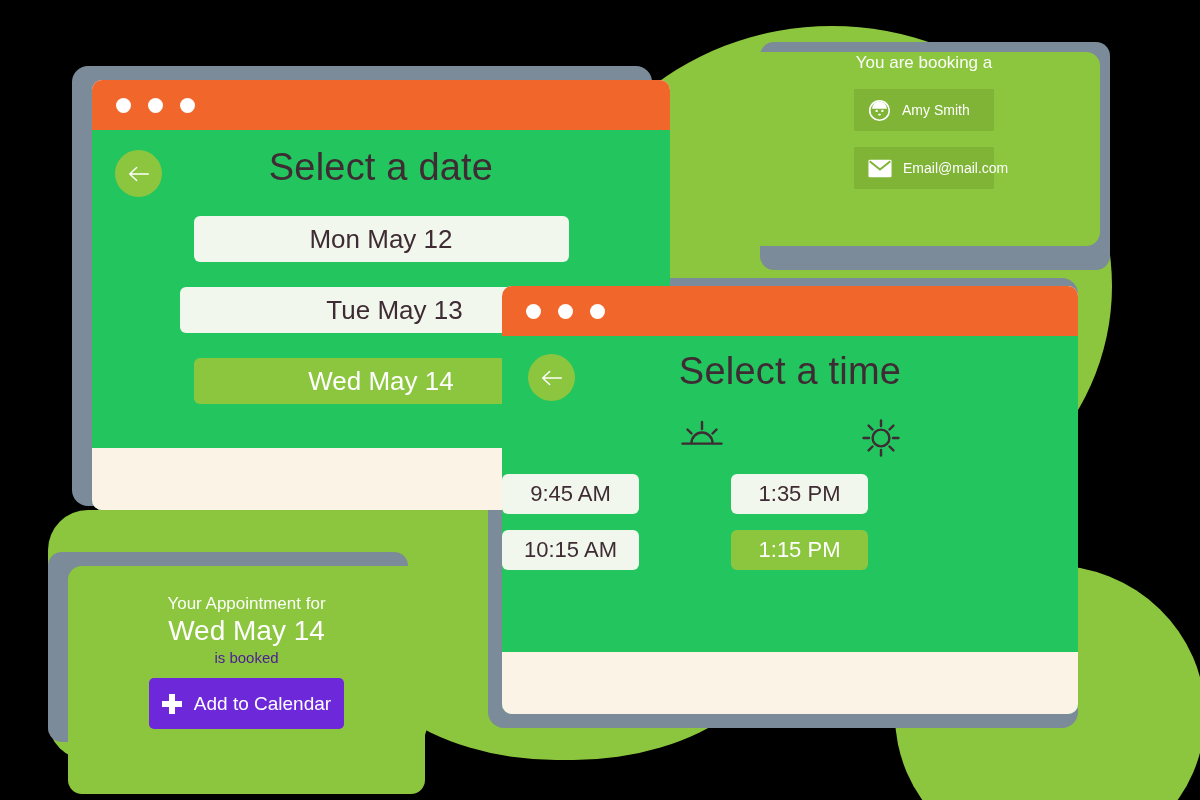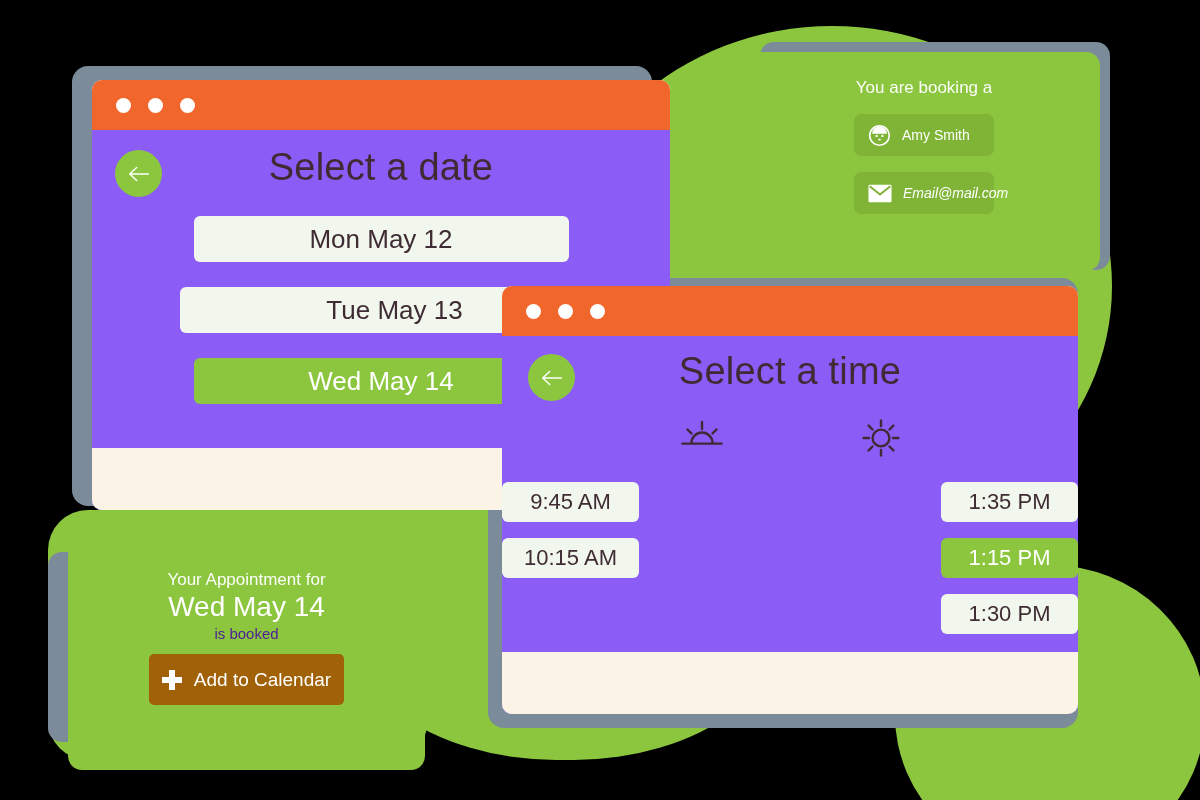--- a/index.html
+++ b/index.html
@@ -50,21 +50,21 @@
     gap: 17px;
   }
   .dot {
     width: 15px;
     height: 15px;
     border-radius: 50%;
     background: #FFFFFF;
   }
   .win-body {
     position: relative;
-    background: #8b5cf6;
+    background: #22c55e;
   }
   .head-row {
     position: relative;
     height: 86px;
   }
   .back-btn {
     position: absolute;
     left: 23px;
     top: 20px;
     width: 47px;
@@ -112,23 +112,23 @@
 
   
   .period-icons {
     display: flex;
     justify-content: center;
     gap: 136px;
     margin-top: 2px;
   }
   .time-grid {
     display: flex;
-    justify-content: space-between;
-    gap: 64px;
-    margin-top: 24px;
+    justify-content: flex-start;
+    gap: 92px;
+    margin-top: 16px;
   }
   .time-col { display: flex; flex-direction: column; gap: 16px; }
   .time-slot {
     width: 137px;
     height: 40px;
     border-radius: 6px;
     background: #F1F7EC;
     color: #3E2B33;
     display: flex;
     align-items: center;
@@ -153,37 +153,37 @@
     opacity: 0.97;
   }
   .card-main {
     text-align: center;
     color: #FFFFFF;
     font-size: 28px;
     margin-top: 1px;
   }
   .pill {
     background: #7FB436;
-    border-radius: 7px;
+    border-radius: 1px;
     height: 42px;
     display: flex;
     align-items: center;
     padding-left: 14px;
     gap: 11px;
     margin: 16px auto;
     width: 122px;
   }
   .pill-text { color: #FFFFFF; font-size: 14px; }
 
   .booked-line { text-align: center; color: #4c1d95; font-size: 15px; margin-top: 2px; }
   .cal-btn {
     margin: 12px auto 0 auto;
     width: 195px;
     height: 51px;
-    background: #a16207;
+    background: #6d28d9;
     border-radius: 5px;
     display: flex;
     align-items: center;
     justify-content: center;
     gap: 12px;
     cursor: pointer;
   }
   .cal-btn-text { color: #FFFFFF; font-size: 19px; }
   .plus {
     position: relative;
@@ -207,37 +207,37 @@
   <div class="blob blob-top"></div>
   <div class="blob blob-mid"></div>
   <div class="blob blob-bottomright"></div>
   <div class="blob blob-left"></div>
 
   <div class="shadow-plate" style="left:72px; top:66px; width:580px; height:440px;"></div>
   <div class="shadow-plate" style="left:760px; top:42px; width:350px; height:228px; border-radius:14px;"></div>
   <div class="shadow-plate" style="left:488px; top:278px; width:590px; height:450px;"></div>
   <div class="shadow-plate" style="left:48px; top:552px; width:360px; height:190px; border-radius:14px;"></div>
 
-  <div class="card" style="left:748px; top:52px; width:352px; height:193px; padding-top:26px;">
+  <div class="card" style="left:748px; top:52px; width:352px; height:193px; padding-top:1px;">
     <div class="card-sub">You are booking a</div>
 
     <div class="pill" style="margin-top:16px; width:126px;">
       <span style="display:flex;">
         <svg width="23" height="23" viewBox="0 0 24 24">
           <circle cx="12" cy="12" r="10.2" fill="none" stroke="#FFFFFF" stroke-width="1.7"></circle>
           <path d="M4.3 10.2 A7.7 7.7 0 0 1 19.7 10.2 Z" fill="#FFFFFF"></path>
           <circle cx="9" cy="12.4" r="1.25" fill="#FFFFFF"></circle>
           <circle cx="15" cy="12.4" r="1.25" fill="#FFFFFF"></circle>
           <ellipse cx="12" cy="16.3" rx="1.6" ry="0.95" fill="#FFFFFF"></ellipse>
         </svg>
       </span>
       <span class="pill-text">Amy Smith</span>
     </div>
 
-    <div class="pill" style="margin-top:11px; width:126px;font-style:italic;">
+    <div class="pill" style="margin-top:11px; width:126px;">
       <span style="display:flex;">
         <svg width="24" height="19" viewBox="0 0 26 20">
           <rect x="0.5" y="0.5" width="25" height="19" rx="1.5" fill="#FFFFFF"></rect>
           <path d="M1.8 2.2 L13 11.2 L24.2 2.2" fill="none" stroke="#7FB436" stroke-width="2.1"></path>
         </svg>
       </span>
       <span class="pill-text">Email@mail.com</span>
     </div>
   </div>
 
@@ -266,21 +266,21 @@
         </div>
         <div class="date-item selected" style="width:375px;">
           <span>Wed May 14</span>
         </div>
       </div>
 
       <div class="footer-band" style="position:absolute; left:0; right:0; bottom:0; height:62px;"></div>
     </div>
   </div>
 
-  <div class="card" style="left:68px; top:542px; width:357px; height:200px; padding-top:28px;">
+  <div class="card" style="left:68px; top:566px; width:357px; height:200px; padding-top:28px;">
     <div class="card-sub">Your Appointment for</div>
     <div class="card-main">Wed May 14</div>
     <div class="booked-line">is booked</div>
     <div class="cal-btn">
       <span class="plus"></span>
       <span class="cal-btn-text">Add to Calendar</span>
     </div>
   </div>
 
   <div class="window" style="left:502px; top:286px; width:576px; height:428px;">
@@ -337,23 +337,20 @@
             <span>10:15 AM</span>
           </div>
         </div>
         <div class="time-col">
           <div class="time-slot">
             <span>1:35 PM</span>
           </div>
           <div class="time-slot selected">
             <span>1:15 PM</span>
           </div>
-          <div class="time-slot">
-            <span>1:30 PM</span>
-          </div>
         </div>
       </div>
 
       <div class="footer-band" style="position:absolute; left:0; right:0; bottom:0; height:62px;"></div>
     </div>
   </div>
 
 </div>
 
 </body></html>

